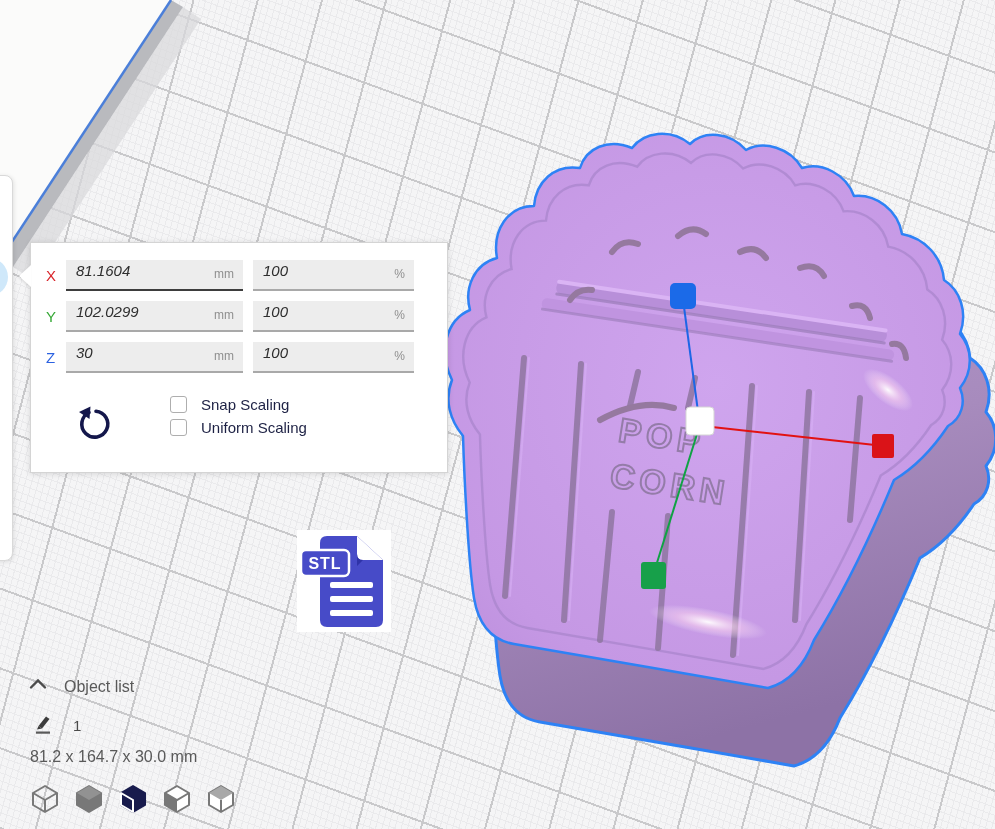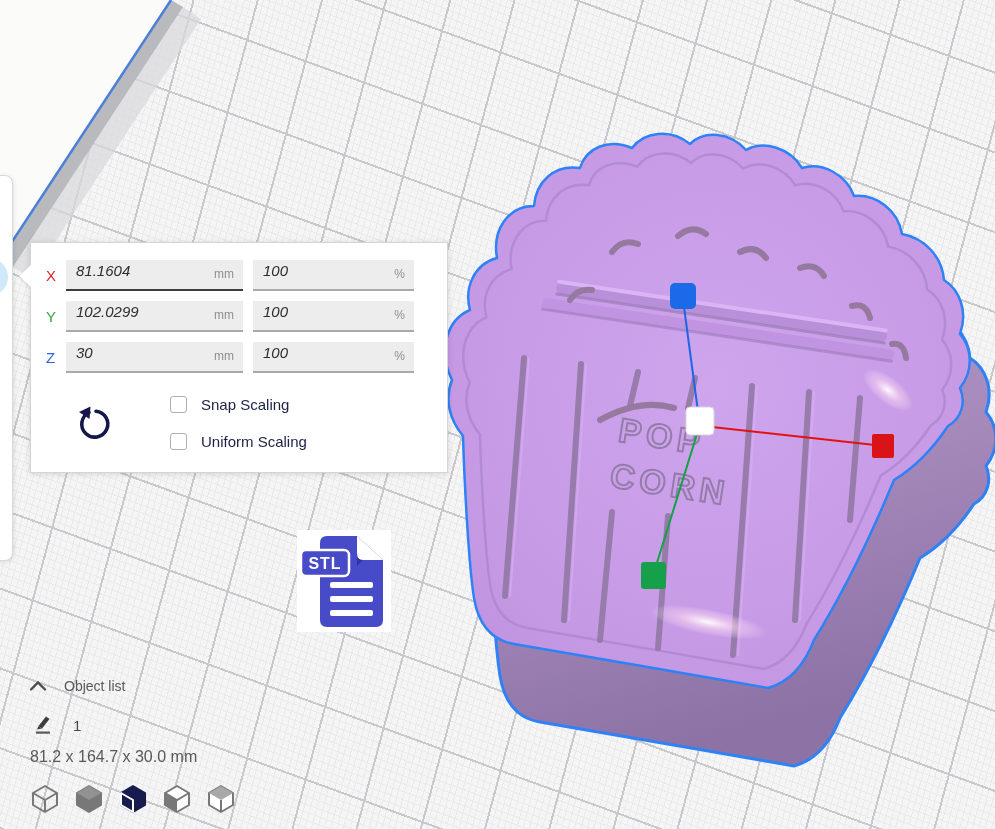--- a/index.html
+++ b/index.html
@@ -40,31 +40,31 @@
   .field{position:relative;width:177px;height:31px;background:#ededed;
     border-bottom:2px solid #a9a9a9;}
   .field.pct{width:161px;margin-left:10px;}
   .field.focused{border-bottom-color:#3d3d3d;}
   .field input{width:100%;height:100%;border:none;background:transparent;outline:none;
     font-family:"Liberation Sans",sans-serif;font-size:15px;color:#2e2e2e;
     padding:0 30px 8px 10px;font-style:italic;}
   .field .unit{position:absolute;right:9px;top:7px;font-size:12px;color:#8f8f8f;
     pointer-events:none;}
   .cb-row{position:absolute;left:115px;display:flex;align-items:center;gap:14px;height:18px;margin-left:24px;}
-  .cb-row.snap{top:152px}.cb-row.uniform{top:189px}
+  .cb-row.snap{top:152px}.cb-row.uniform{top:175px}
   .cb{width:17px;height:17px;background:#fff;border:1.5px solid #aeaeae;border-radius:3px;}
   .cb-label{font-size:15px;color:#1d2144;}
   .reset-btn{position:absolute;left:44px;top:160px;width:42px;height:42px;}
 
   
   .stl-icon{position:absolute;left:297px;top:530px;width:94px;height:102px;}
 
   
-  .objlist-toggle{position:absolute;left:28px;top:678px;display:flex;align-items:center;
-    gap:16px;color:#595959;font-size:14px;}
+  .objlist-toggle{position:absolute;left:28px;top:678px;display:flex;
+    gap:16px;color:#595959;font-size:16px;}
   .objlist-row{position:absolute;left:33px;top:712px;display:flex;align-items:flex-end;
     gap:20px;color:#4a4a4a;font-size:15px;}
   .dims-label{position:absolute;left:30px;top:748px;color:#595959;font-size:16px;}
 
   
   .view-toolbar{position:absolute;left:28px;top:783px;display:flex;gap:10px;}
   .view-btn{width:34px;height:31px;padding:0;border:none;background:transparent;cursor:pointer;}
 </style>
 </head>
 <body>

